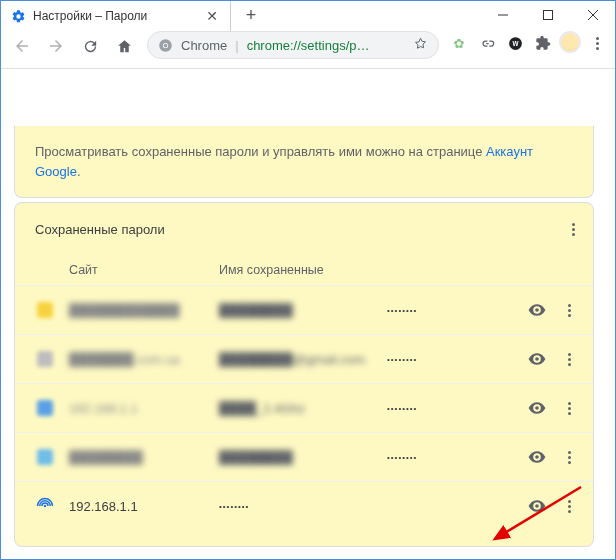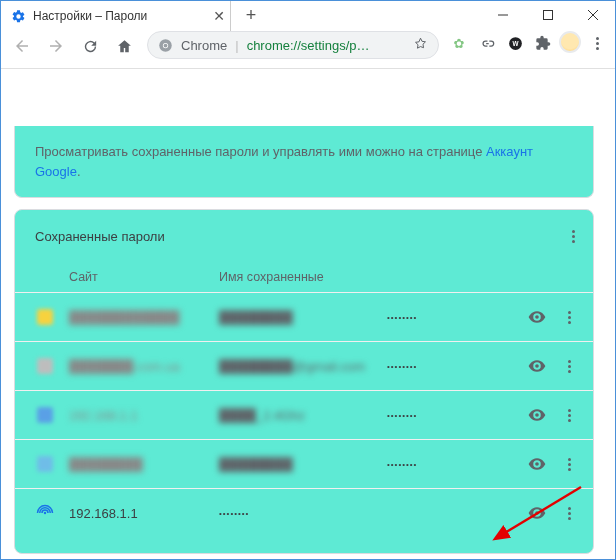--- a/index.html
+++ b/index.html
@@ -2,21 +2,21 @@
 <html><head>
 <meta charset="utf-8">
 <style>
   * { box-sizing: border-box; margin: 0; padding: 0; }
   body { font-family: "Segoe UI", Arial, sans-serif; background: #fff; width: 616px; height: 560px; overflow: hidden; position: relative; }
 
   .window-border { border: 1px solid #4a90d9; width: 616px; height: 560px; position: relative; }
 
   
   .titlebar { height: 30px; display: flex; align-items: flex-start; background: #fff; }
-  .tab { display: flex; align-items: center; height: 30px; padding: 0 5px 0 10px; border-right: 1px solid #ccc; gap: 7px; min-width: 230px; background: #fff; border-top-left-radius: 0; }
+  .tab { display: flex; align-items: center; height: 30px; padding: 0 12px 0 10px; border-right: 1px solid #ccc; gap: 7px; min-width: 230px; background: #fff; border-top-left-radius: 0; }
   .tab-title { font-size: 12px; color: #333; white-space: nowrap; overflow: hidden; text-overflow: ellipsis; flex: 1; }
   .tab-close { font-size: 14px; color: #555; cursor: pointer; }
   .new-tab { width: 28px; height: 28px; display:flex; align-items:center; justify-content:center; font-size:18px; color:#555; margin-left:6px; cursor:pointer; }
   .win-controls { margin-left: auto; display:flex; }
   .win-btn { width: 45px; height: 28px; display:flex; align-items:center; justify-content:center; color:#333; font-size:13px; cursor:pointer; }
   .win-btn svg { display:block; }
 
   
   .toolbar { height: 38px; display:flex; align-items:flex-start; padding: 0 6px; gap: 4px; border-bottom: 1px solid #e0e0e0; }
   .tb-btn { width: 30px; height: 30px; display:flex; align-items:center; justify-content:center; color:#5f6368; border-radius:50%; cursor:pointer; }
@@ -34,21 +34,21 @@
   .hamburger span { height:2px; background:#fff; width:18px; }
   .app-title { font-size:16px; font-weight:400; }
   .search-btn { margin-left:auto; cursor:pointer; }
 
   
   .content-wrap { position:absolute; top:125px; bottom:1px; left:1px; right:1px; display:flex; }
   .content { flex:1; overflow-y:auto; padding: 0 12px 0 4px; }
   .content::-webkit-scrollbar { width: 14px; }
   .content::-webkit-scrollbar-track { background:#f1f1f1; }
   .content::-webkit-scrollbar-thumb { background:#c1c1c1; }
-  .card { border:1px solid #dadce0; border-radius:8px; margin: 0 8px 11px 8px; background:#5eead4; }
+  .card { border:1px solid #dadce0; border-radius:8px; margin: 0 8px 4px 8px; background:#fef9c3; }
   .card-section { padding: 16px 20px; font-size:13px; color:#5f6368; line-height:1.5; }
   .card-section a { color:#1a73e8; text-decoration:none; }
 
   .section-head { display:flex; align-items:center; padding: 14px 8px 14px 20px; font-size:13px; color:#3c4043; }
   .section-head .more { margin-left:auto; }
 
   .tbl-head { display:flex; padding: 8px 8px 8px 54px; font-size:12.5px; color:#5f6368; }
   .col-site { width: 150px; }
   .col-user { width: 168px; }
   .col-pass { flex: 1; }

